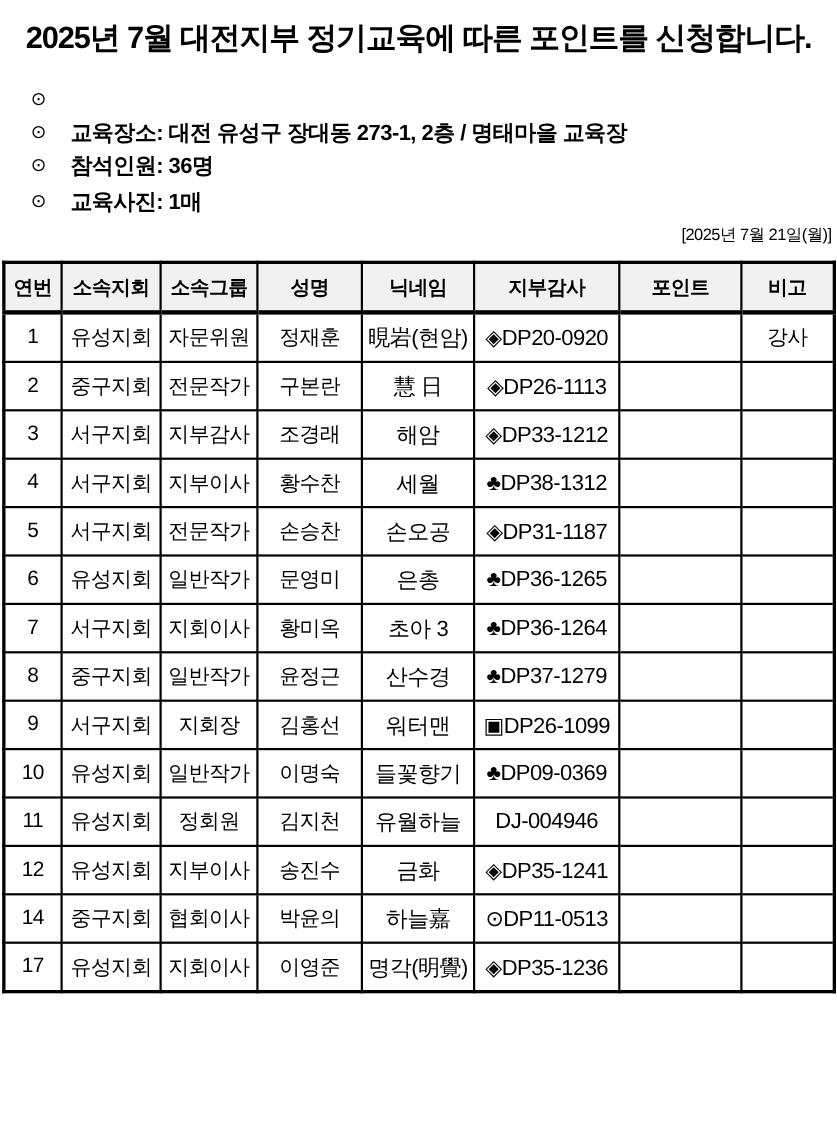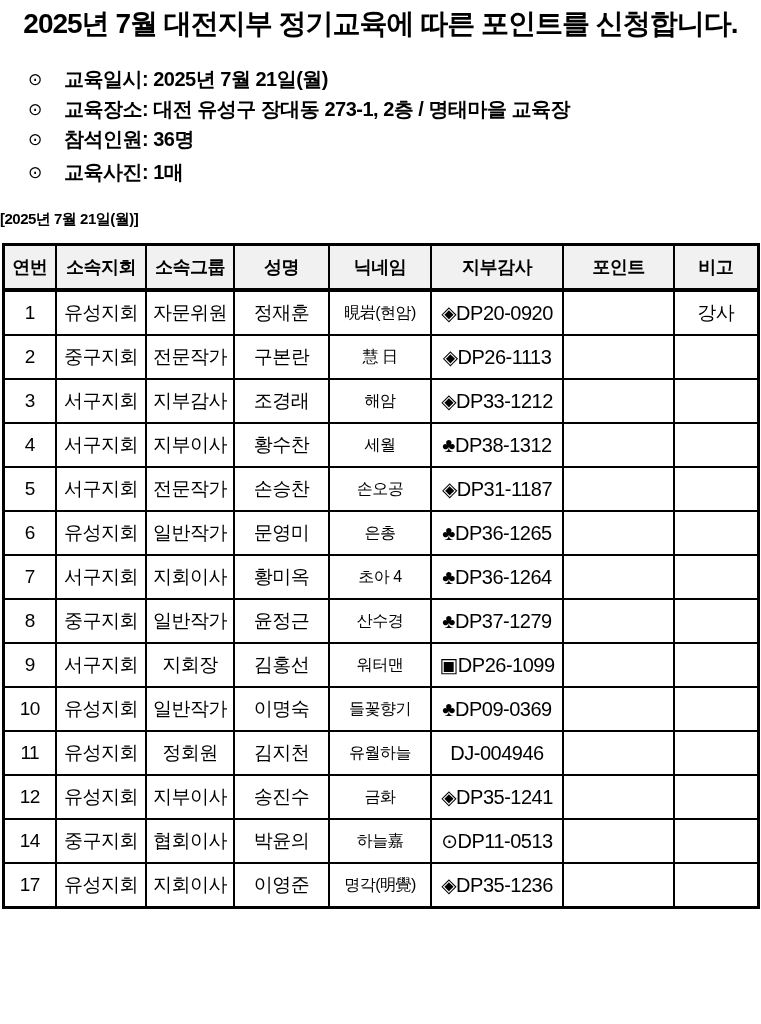--- a/index.html
+++ b/index.html
@@ -12,21 +12,21 @@
     font-family: "Liberation Sans", "DejaVu Sans", sans-serif;
     color: #000;
   }
   .page {
     width: 761px;
     height: 1024px;
     position: relative;
     box-sizing: border-box;
   }
   .title {
-    margin: 4px;
+    margin: 15px;
     padding-top: 4px;
     text-align: center;
     font-size: 28px;
     font-weight: 800;
     letter-spacing: -1px;
     line-height: 1.15;
   }
   .info-list {
     list-style: none;
     margin: 24px 0 0 0;
@@ -42,23 +42,24 @@
   }
   .info-list li:last-child { margin-top: 3px; }
   .bullet {
     display: inline-block;
     width: 36px;
     font-size: 17px;
     font-weight: 400;
     flex: 0 0 36px;
   }
   .date-label {
+    text-align: right;
     font-size: 15px;
-    font-weight: 700;
-    margin: 23px 5px 5px 0;
+    font-weight: 400;
+    margin: 6px 5px 5px 0;
     letter-spacing: -0.5px;
   }
   table {
     width: 755px;
     margin: 14px auto;
     border-collapse: collapse;
     table-layout: fixed;
     border: 3px solid #000;
   }
   th {
@@ -76,34 +77,33 @@
     border: 2px solid #000;
     font-size: 19px;
     font-weight: 400;
     height: 40px;
     text-align: center;
     vertical-align: middle;
     letter-spacing: -0.5px;
     overflow: hidden;
     white-space: nowrap;
   }
-  td.nickname-cell { font-size: 16px; }
+  td.nickname-cell { font-size: 20px; }
   td.member-number-cell { font-size: 20px; }
 </style>
 </head>
 <body>
 
 <div class="page">
 
   <h1 class="title">2025년 7월 대전지부 정기교육에 따른 포인트를 신청합니다.</h1>
 
   <ul class="info-list" id="info-list">
       <li>
         <span class="bullet">⊙</span>
-        <span>교육일시: 2025년 7월 21일(월)</span>
       </li>
       <li>
         <span class="bullet">⊙</span>
         <span>교육장소: 대전 유성구 장대동 273-1, 2층 / 명태마을 교육장</span>
       </li>
       <li>
         <span class="bullet">⊙</span>
         <span>참석인원: 36명</span>
       </li>
       <li>
@@ -196,21 +196,21 @@
           <td class="nickname-cell">은총</td>
           <td class="member-number-cell">♣DP36-1265</td>
           <td class="points-cell"></td>
           <td class="note-cell"></td>
         </tr>
         <tr>
           <td class="seq-cell">7</td>
           <td class="branch-cell">서구지회</td>
           <td class="group-cell">지회이사</td>
           <td class="name-cell">황미옥</td>
-          <td class="nickname-cell">초아 4</td>
+          <td class="nickname-cell">초아 3</td>
           <td class="member-number-cell">♣DP36-1264</td>
           <td class="points-cell"></td>
           <td class="note-cell"></td>
         </tr>
         <tr>
           <td class="seq-cell">8</td>
           <td class="branch-cell">중구지회</td>
           <td class="group-cell">일반작가</td>
           <td class="name-cell">윤정근</td>
           <td class="nickname-cell">산수경</td>

